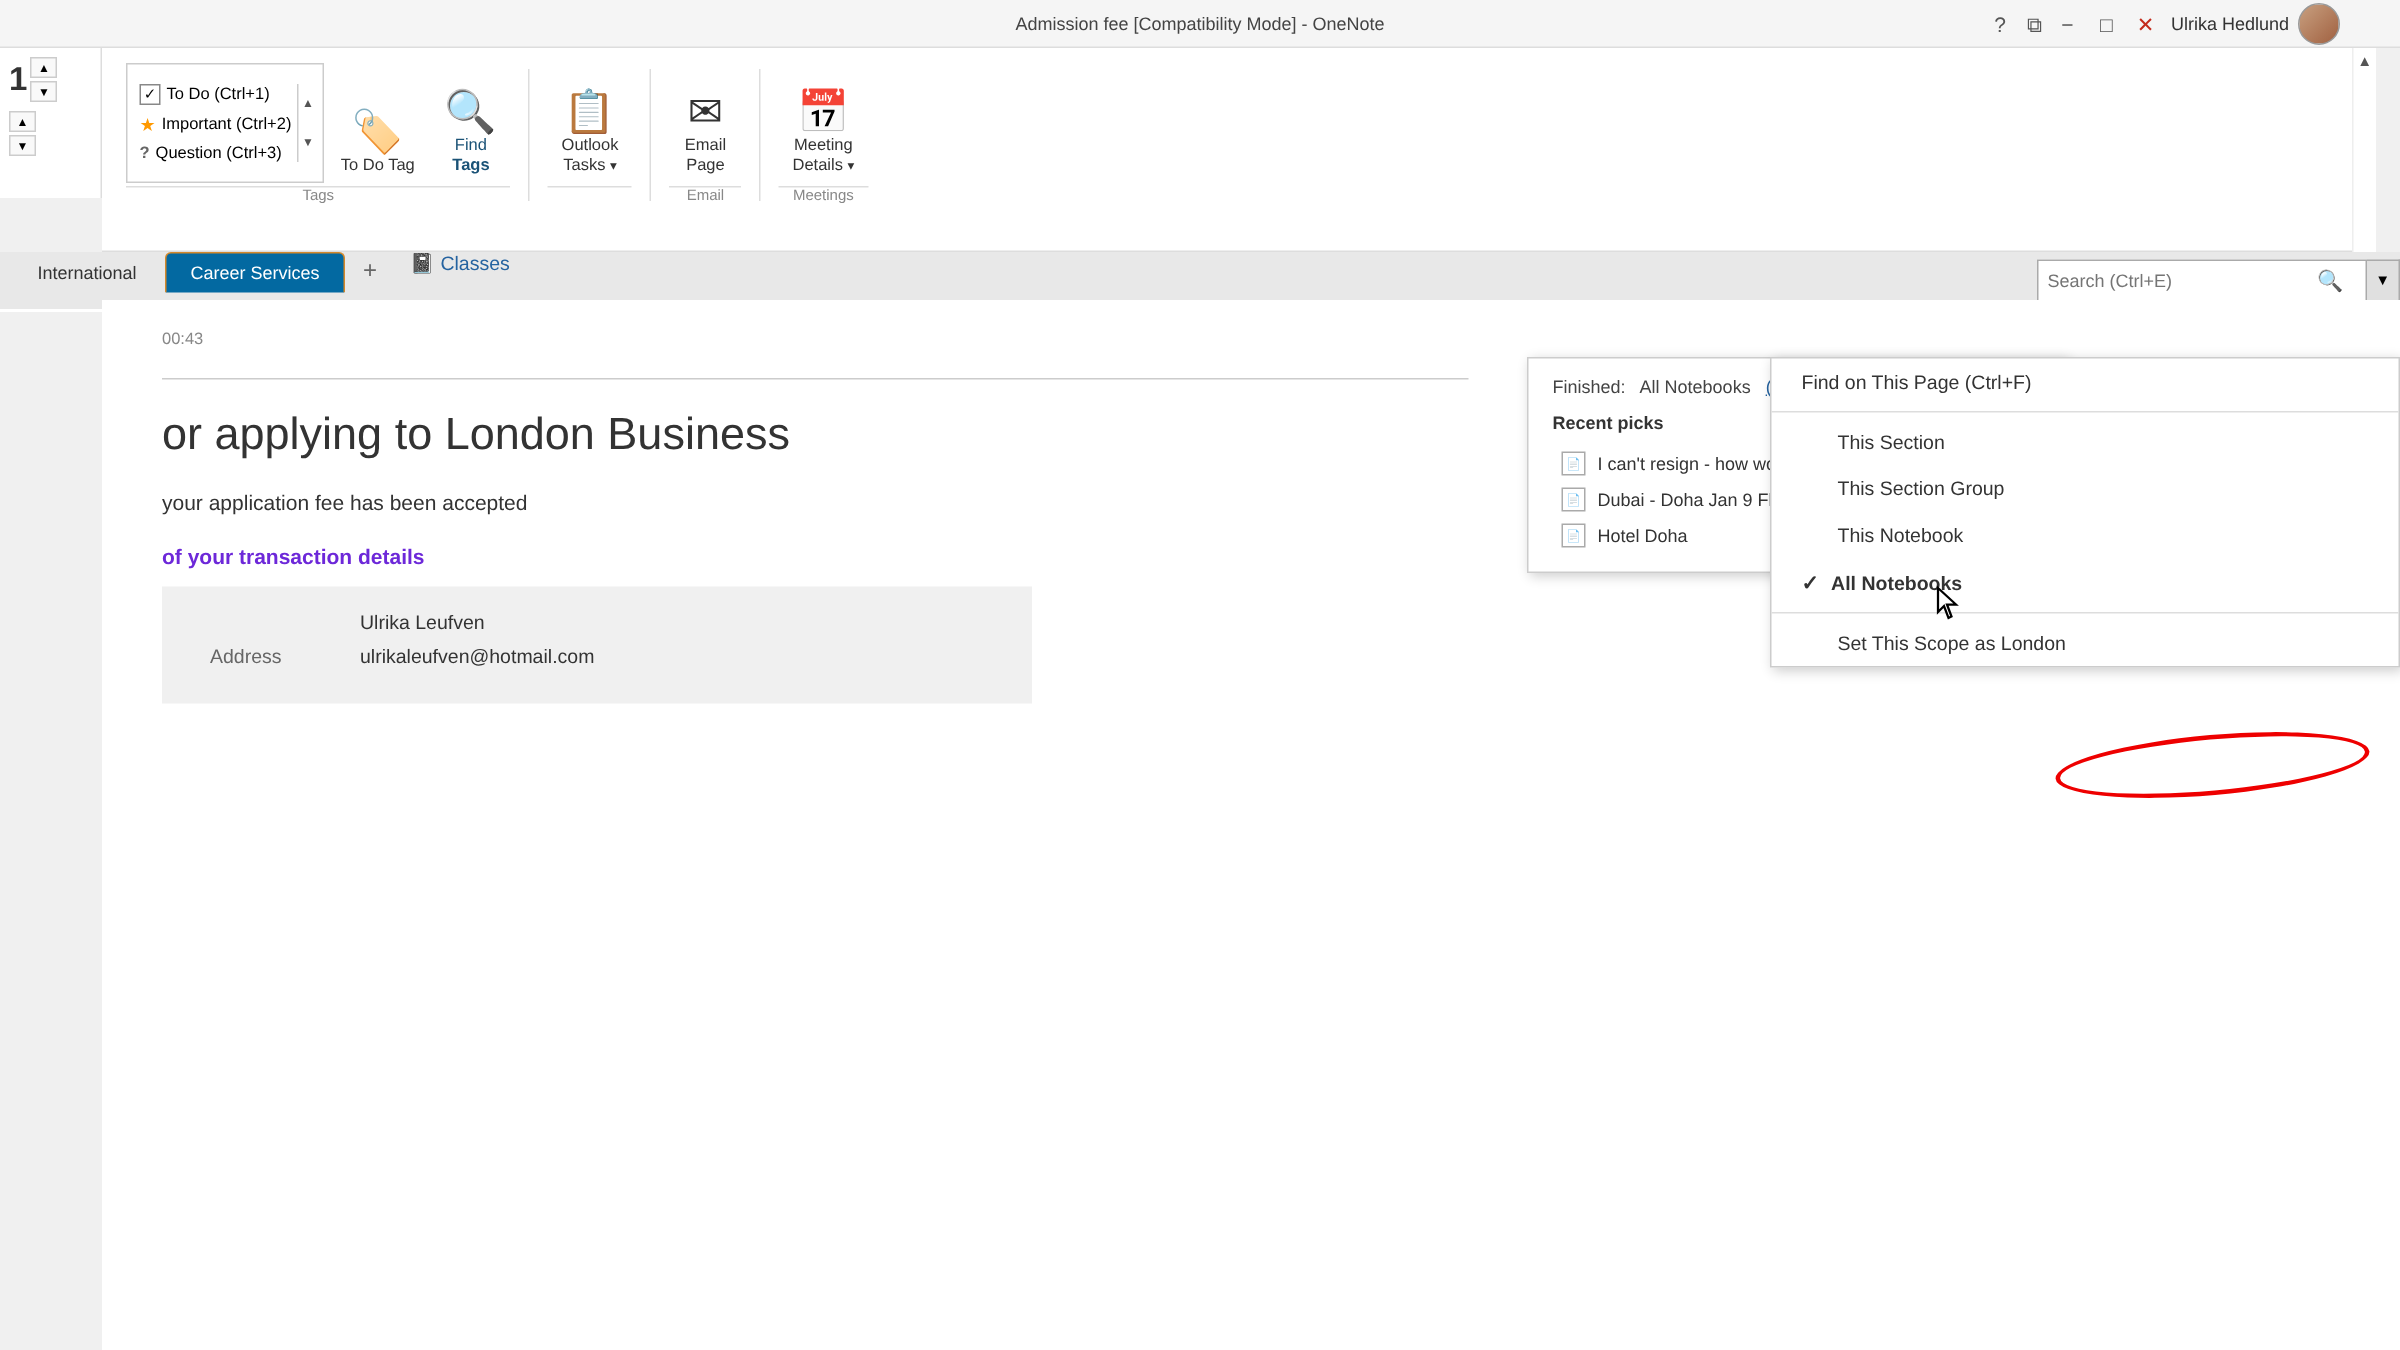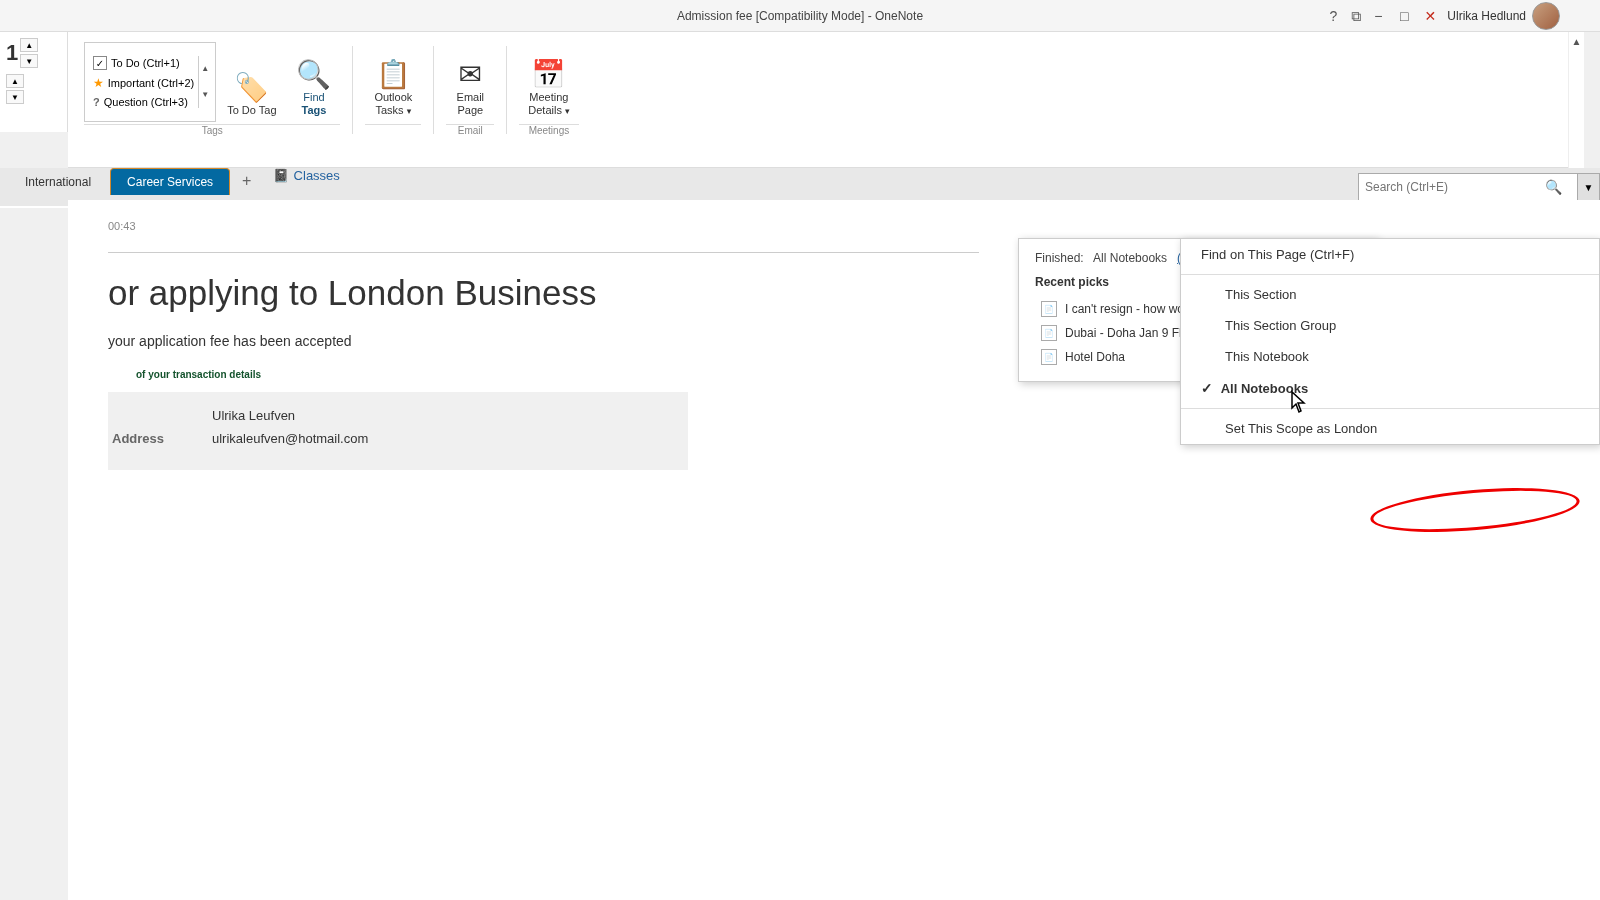--- a/index.html
+++ b/index.html
@@ -231,51 +231,50 @@
       color: #888;
       margin-bottom: 20px;
     }
     .divider-line {
       border: none;
       border-top: 1px solid #ccc;
       margin: 10px 0 20px 0;
       width: 60%;
     }
     .main-heading {
-      font-size: 35px;
+      font-size: 30px;
       color: #333;
       margin-bottom: 20px;
     }
     .sub-text {
       font-size: 14px;
       color: #333;
       margin-bottom: 20px;
     }
     .bold-text {
-      font-size: 10px;
+      font-size: 14px;
       font-weight: bold;
-      color: #14532d;
+      color: #6d28d9;
       margin-bottom: 12px;
-      margin-left: 28px;
     }
     .gray-box {
       background: #f0f0f0;
-      padding: 16px 4px;
+      padding: 16px 32px;
       width: 580px;
       margin-bottom: 10px;
     }
     .field-row {
       display: flex;
       gap: 20px;
       margin-bottom: 8px;
       font-size: 13px;
     }
     .field-label {
       color: #666;
-      font-weight: bold;
+      font-weight: normal;
       min-width: 80px;
     }
     .field-value {
       color: #333;
     }
 
     
     .search-scope-dropdown {
       position: absolute;
       top: 238px;

